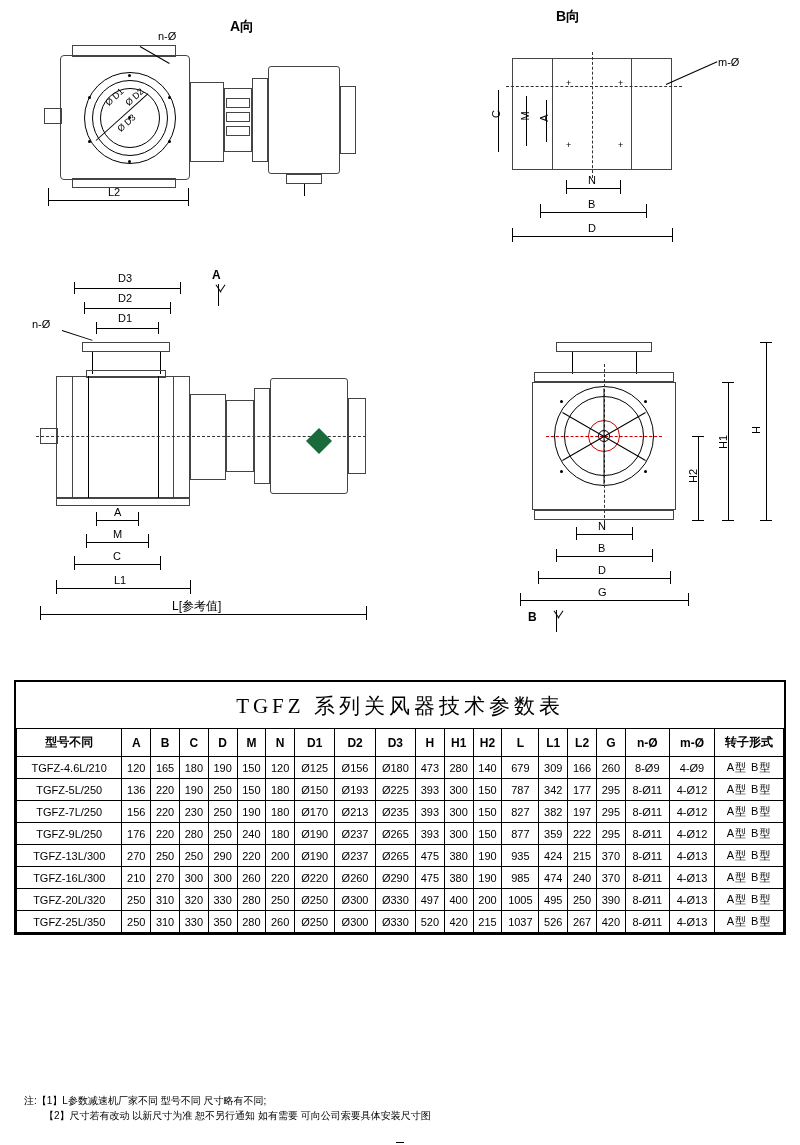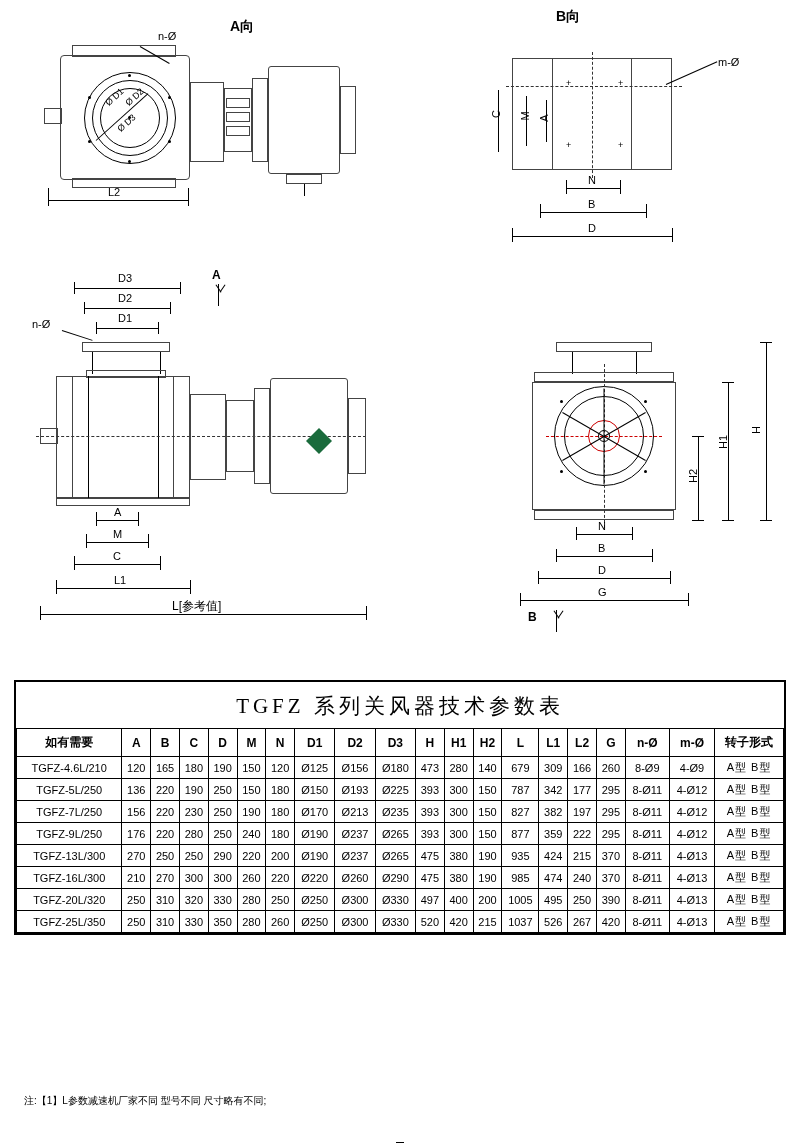--- a/index.html
+++ b/index.html
@@ -249,21 +249,21 @@
   <div class="lbl-cn" style="left:528px;top:610px;font-weight:bold;">B</div>
   <div class="ln vl" style="left:556px;top:610px;height:22px;"></div>
   <div class="ln" style="left:552px;top:614px;width:9px;height:1px;transform:rotate(55deg);"></div>
   <div class="ln" style="left:556px;top:614px;width:9px;height:1px;transform:rotate(-55deg);"></div>
 
   <div class="tbl-wrap">
     <table>
       <caption>TGFZ 系列关风器技术参数表</caption>
       <thead>
         <tr>
-          <th>如有需要</th>
+          <th>型号不同</th>
           <th>A</th>
           <th>B</th>
           <th>C</th>
           <th>D</th>
           <th>M</th>
           <th>N</th>
           <th>D1</th>
           <th>D2</th>
           <th>D3</th>
           <th>H</th>
@@ -454,15 +454,16 @@
             <td>8-Ø11</td>
             <td>4-Ø13</td>
             <td class="rotor">A型  B型</td>
           </tr>
         </tbody>
     </table>
   </div>
 
   <div class="notes">
     <div>注:【1】L参数减速机厂家不同 型号不同 尺寸略有不同;</div>
+    <div>　　【2】尺寸若有改动 以新尺寸为准 恕不另行通知 如有需要 可向公司索要具体安装尺寸图</div>
   </div>
   <div class="centermark"></div>
 </div>
 
 </body></html>

